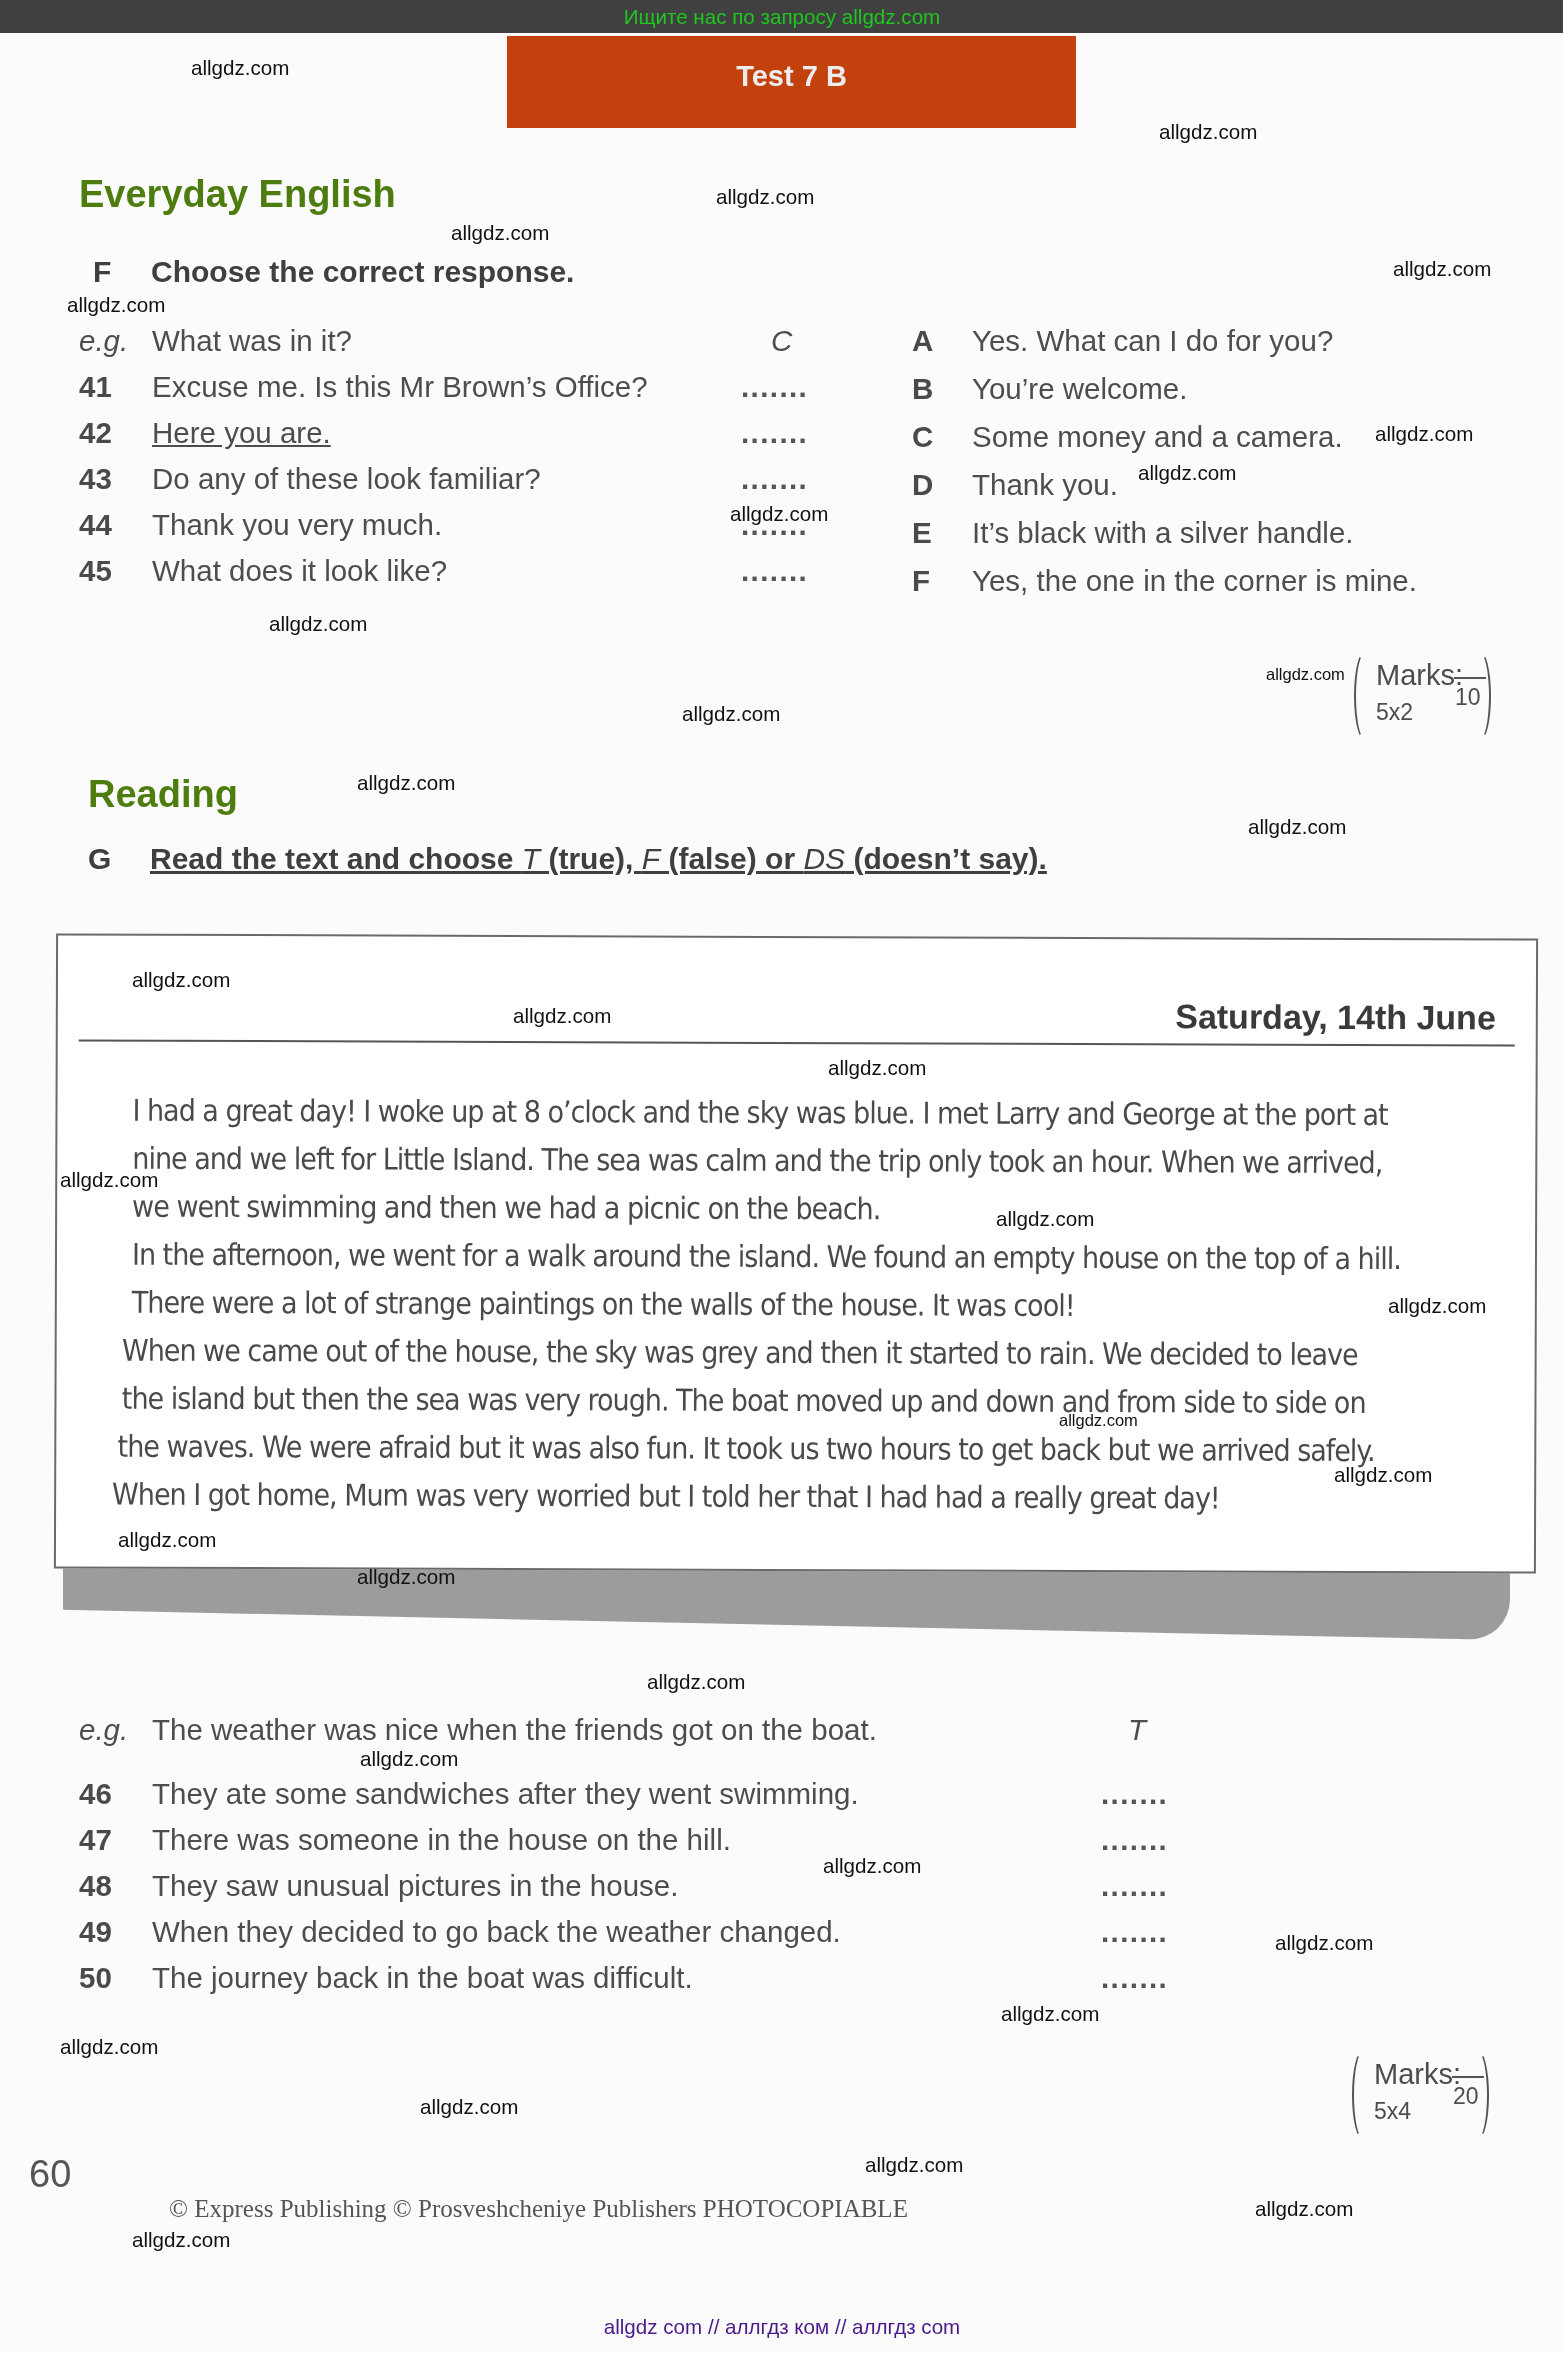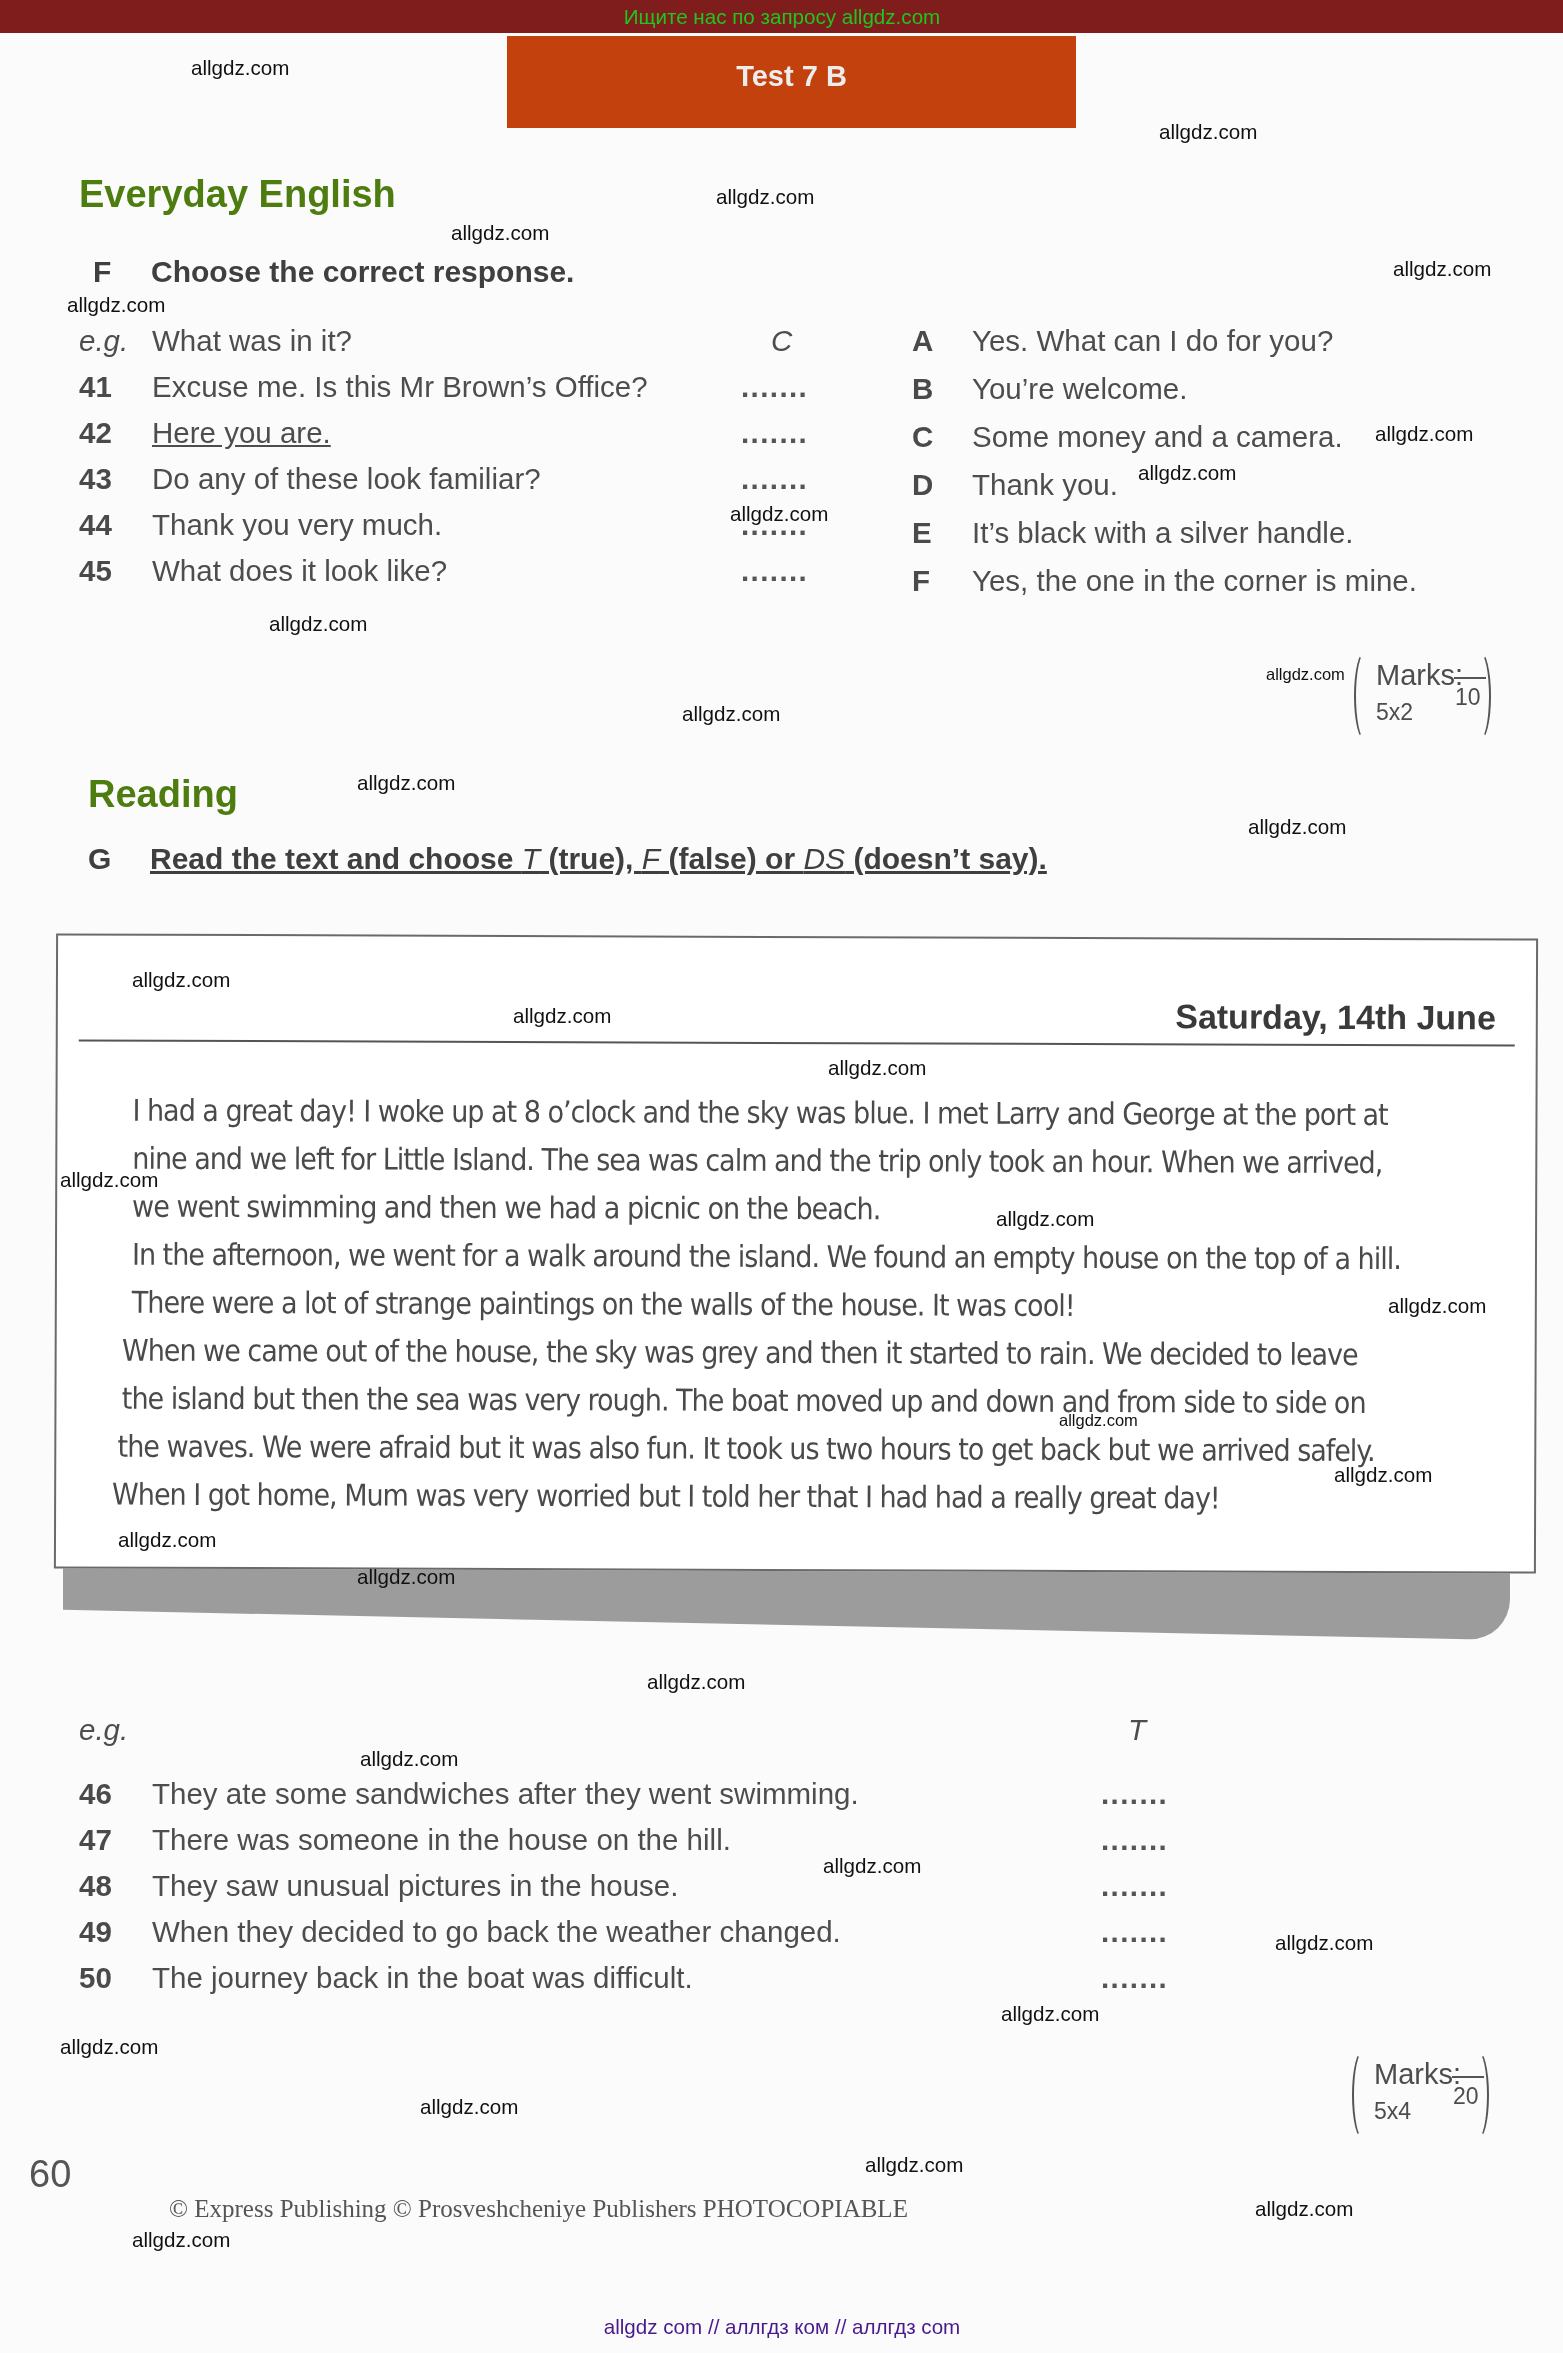--- a/index.html
+++ b/index.html
@@ -4,21 +4,21 @@
   <style>
     html, body { margin: 0; padding: 0; }
     body {
       width: 1564px; height: 2354px; position: relative; overflow: hidden;
       background: #fbfbfc;
       font-family: "Liberation Sans", "DejaVu Sans", sans-serif;
       color: #4a4a4a;
     }
     .abs { position: absolute; }
     .top-banner {
-      left: 0; top: 0; width: 1564px; height: 33px; background: #7f1d1d;
+      left: 0; top: 0; width: 1564px; height: 33px; background: #404040;
       text-align: center; font-size: 20.6px; line-height: 33px; color: #1fc61f;
     }
     .header-box {
       left: 507px; top: 36px; width: 569px; height: 92px; background: #c2410c;
     }
     .header-box span {
       display: block; text-align: center; color: #ededed; font-size: 29px;
       font-weight: bold; line-height: 80px;
     }
     .wm { position: absolute; font-size: 20.6px; color: #111; font-family: "Liberation Sans", sans-serif; white-space: nowrap; }
@@ -171,20 +171,21 @@
     <p>There were a lot of strange paintings on the walls of the house. It was cool!</p>
     <p style="margin-left:-9.6px">When we came out of the house, the sky was grey and then it started to rain. We decided to leave</p>
     <p style="margin-left:-9.6px">the island but then the sea was very rough. The boat moved up and down and from side to side on</p>
     <p style="margin-left:-13.7px">the waves. We were afraid but it was also fun. It took us two hours to get back but we arrived safely.</p>
     <p style="margin-left:-19px">When I got home, Mum was very worried but I told  her that I had had a really great day!</p>
   </div>
 </div>
 
 <div class="row" style="left:79px; top:1713px; width:1166px;">
   <span class="eg">e.g.</span>
+  <span style="position:absolute; left:73px;">The weather was nice when the friends got on the boat.</span>
   <span class="eg" style="position:absolute; left:1049px;">T</span>
 </div>
 
 <div>
   <div class="row" style="left:79px; top:1777px; width:1166px;">
     <span class="num">46</span>
     <span style="position:absolute; left:73px;">They ate some sandwiches after they went swimming.</span>
     <span class="dots" style="left:1022px;">.......</span>
   </div>
   <div class="row" style="left:79px; top:1823px; width:1166px;">

